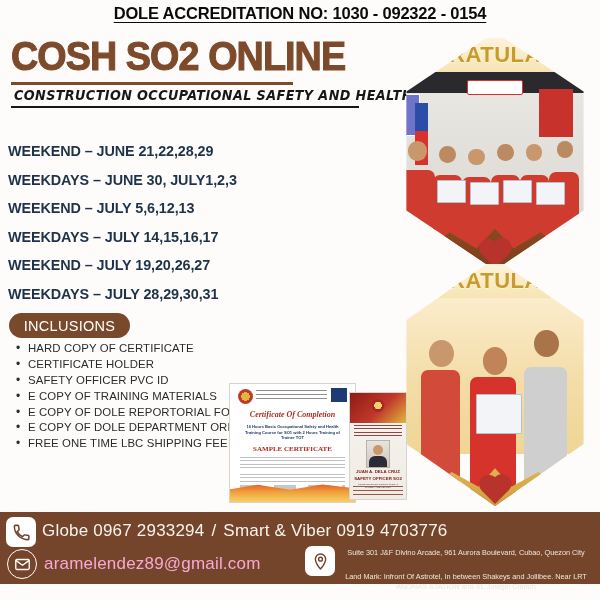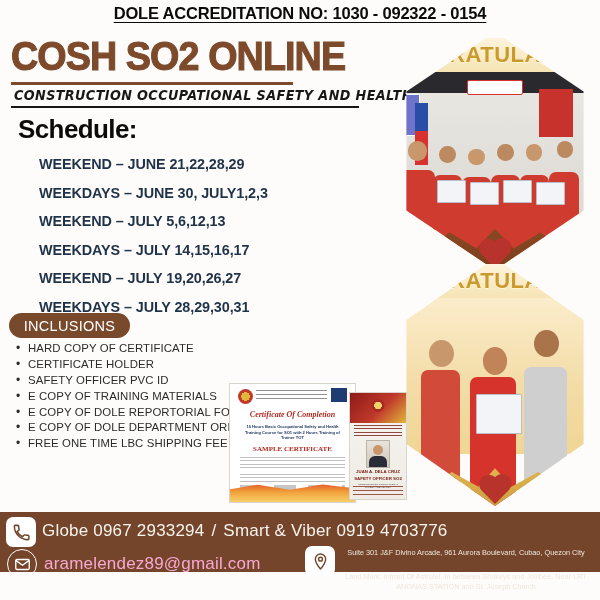--- a/index.html
+++ b/index.html
@@ -36,21 +36,21 @@
     font-family:"DejaVu Sans", sans-serif;
     transform:scaleX(0.97);transform-origin:left center;
   }
   .subtitle-rule{position:absolute;left:11px;top:106px;width:348px;height:1.6px;background:#171717;}
 
   
   .sched-head{
     position:absolute;left:18px;top:114px;
     font-size:26px;font-weight:bold;color:#0b0b0b;letter-spacing:-0.6px;
   }
-  .sched-list{position:absolute;left:8px;top:156px;width:372px;margin-left:31px;}
+  .sched-list{position:absolute;left:8px;top:143px;width:372px;}
   .sched-item{
     font-size:14.4px;font-weight:bold;color:#1f3248;
     letter-spacing:-0.1px;margin-bottom:12.6px;white-space:nowrap;
   }
 
   
   .incl-badge{
     position:absolute;left:9px;top:313px;
     width:121px;height:25px;border-radius:13px;background:#79492c;
     color:#ffffff;font-size:14.5px;letter-spacing:0.3px;
@@ -154,21 +154,21 @@
   .id-photo{position:absolute;left:50%;top:47px;transform:translateX(-50%);width:22px;height:26px;background:linear-gradient(180deg,#e8e4dd 0%,#cfc8bd 100%);border:1px solid #b9b2a6;}
   .id-face{position:absolute;left:50%;top:4px;transform:translateX(-50%);width:10px;height:10px;border-radius:50%;background:#c8976b;}
   .id-body{position:absolute;left:50%;bottom:0;transform:translateX(-50%);width:18px;height:11px;border-radius:6px 6px 0 0;background:#2c2c38;}
   .id-name{position:absolute;left:0;right:0;top:76px;text-align:center;font-size:4.4px;font-weight:bold;color:#7a1b16;}
   .id-role{position:absolute;left:0;right:0;top:83px;text-align:center;font-size:4.4px;font-weight:bold;color:#7a1b16;}
   .id-course{position:absolute;left:3px;right:3px;top:90px;text-align:center;font-size:2.5px;color:#444;line-height:3.2px;}
   .id-foot{position:absolute;left:3px;right:3px;bottom:3px;height:10px;background:repeating-linear-gradient(180deg,#8a2d22 0 1px,transparent 1px 4px);opacity:.8;}
 
   
   .footer{
-    position:absolute;left:0;top:512px;width:600px;height:60px;
+    position:absolute;left:0;top:512px;width:600px;height:72px;
     background:#74452a;
   }
   .ic-box{
     position:absolute;width:30px;height:30px;border-radius:7px;background:#ffffff;
     display:flex;align-items:center;justify-content:center;
   }
   .ic-phone{left:6px;top:5px;}
   .ic-pin{left:305px;top:34px;}
   .ic-mail{
     position:absolute;left:7px;top:37px;width:28px;height:28px;border-radius:50%;
@@ -198,21 +198,20 @@
 
 <div class="page">
 
   <div class="accred">DOLE ACCREDITATION NO: 1030 - 092322 - 0154</div>
 
   <div class="title">COSH SO2 ONLINE</div>
   <div class="title-rule"></div>
   <div class="subtitle">CONSTRUCTION OCCUPATIONAL SAFETY AND HEALTH</div>
   <div class="subtitle-rule"></div>
 
-  <div class="sched-head">Schedule:</div>
   <div class="sched-list">
     <div class="sched-item">WEEKEND – JUNE 21,22,28,29</div>
     <div class="sched-item">WEEKDAYS – JUNE 30, JULY1,2,3</div>
     <div class="sched-item">WEEKEND – JULY 5,6,12,13</div>
     <div class="sched-item">WEEKDAYS – JULY 14,15,16,17</div>
     <div class="sched-item">WEEKEND – JULY 19,20,26,27</div>
     <div class="sched-item">WEEKDAYS – JULY 28,29,30,31</div>
   </div>
 
   <div class="incl-badge">INCLUSIONS</div>

